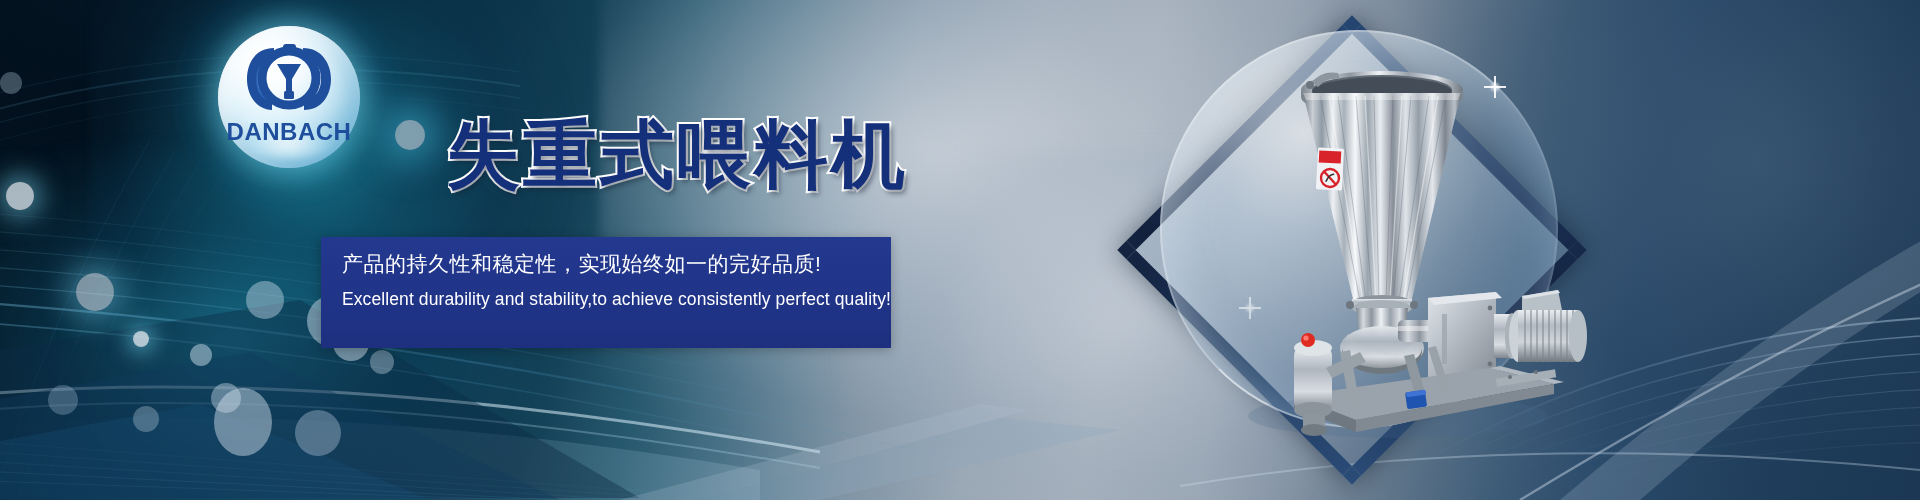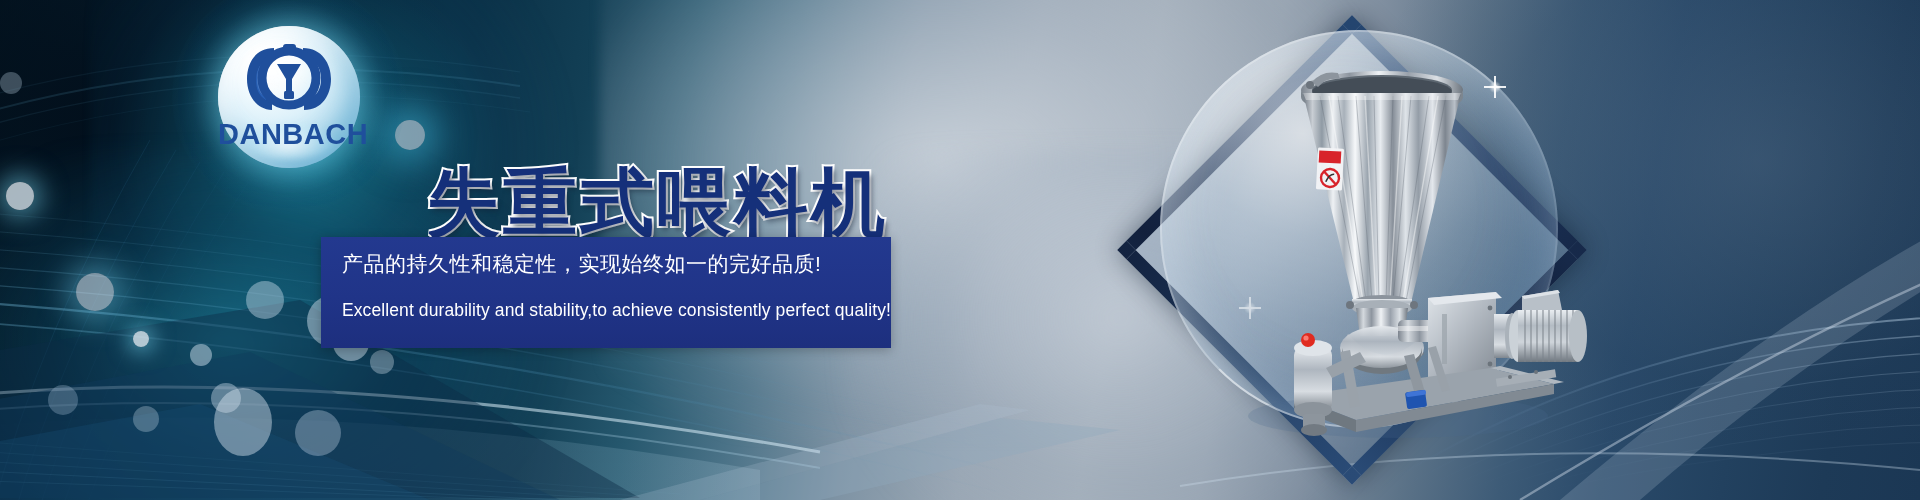--- a/index.html
+++ b/index.html
@@ -112,56 +112,55 @@
   }
   .logo-mark{
     position:absolute; left:0; top:16px; width:100%;
     display:flex; justify-content:center;
   }
   .logo-text{
     position:absolute; left:0; top:92px; width:100%;
     text-align:center;
     font-family:"Liberation Sans", sans-serif;
     font-weight:700;
-    font-size:29px;
+    font-size:24px;
     letter-spacing:.5px;
     color:#1f4f9c;
   }
 
   
   .title{
-    position:absolute; left:426px; top:118px;
+    position:absolute; left:446px; top:118px;
     font-family:"Liberation Sans", sans-serif;
     font-weight:bold;
     font-size:74px;
     line-height:1;
     letter-spacing:3px;
     color:#15307a;
     -webkit-text-stroke:4px #ffffff;
     paint-order:stroke fill;
     text-shadow:3px 4px 5px rgba(20,30,50,.45);
     white-space:nowrap;
-    margin-top:48px;
   }
 
   
   .subbox{
     position:absolute; left:321px; top:237px;
     width:570px; height:111px;
     background:linear-gradient(180deg,#23398f 0%,#203488 55%,#1d2f7e 100%);
     box-shadow:0 2px 10px rgba(0,0,0,.25);
     padding:13px 0 0 21px;
   }
   .sub-cn{
     font-family:"Liberation Sans", sans-serif;
     font-size:21px; color:#ffffff; letter-spacing:.5px;
     white-space:nowrap;
   }
   .sub-en{
-    margin-top:22px;
+    margin-top:11px;
     font-family:"Liberation Sans", sans-serif;
     font-size:17.5px; color:#ffffff; letter-spacing:.1px;
     white-space:nowrap;
   }
 
   
   .diamond-wrap{
     position:absolute; left:1098px; top:-4px;
     width:508px; height:508px;
   }

